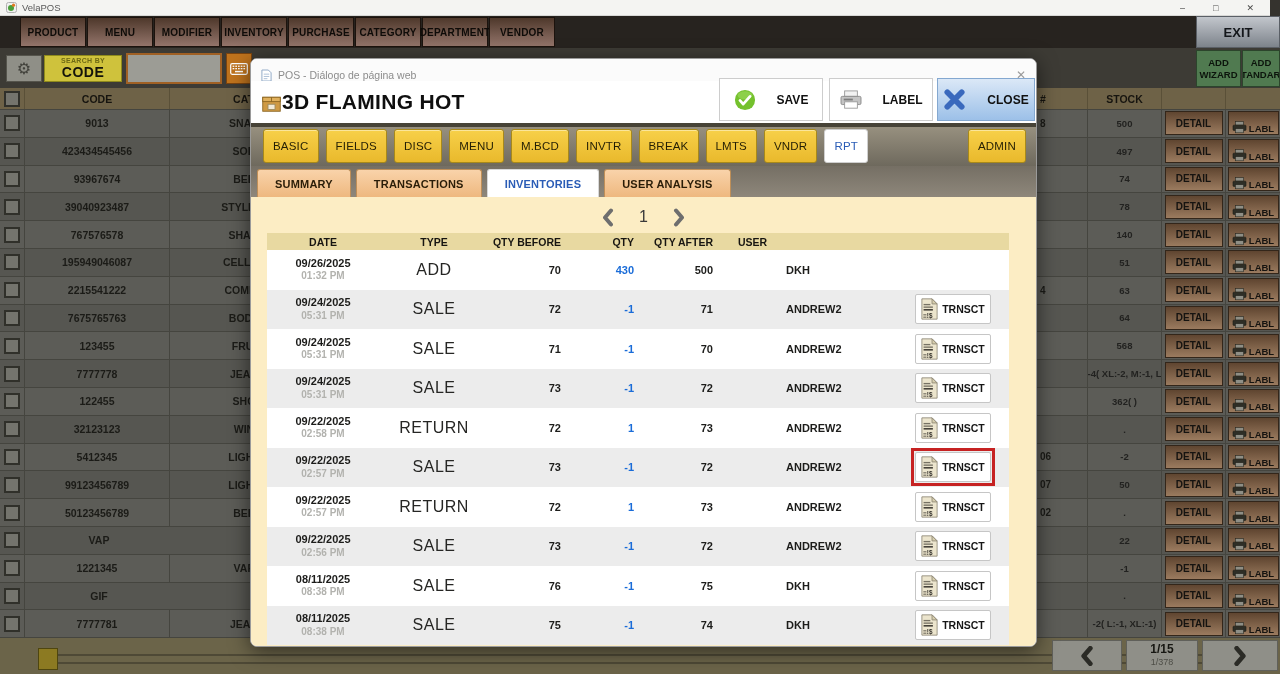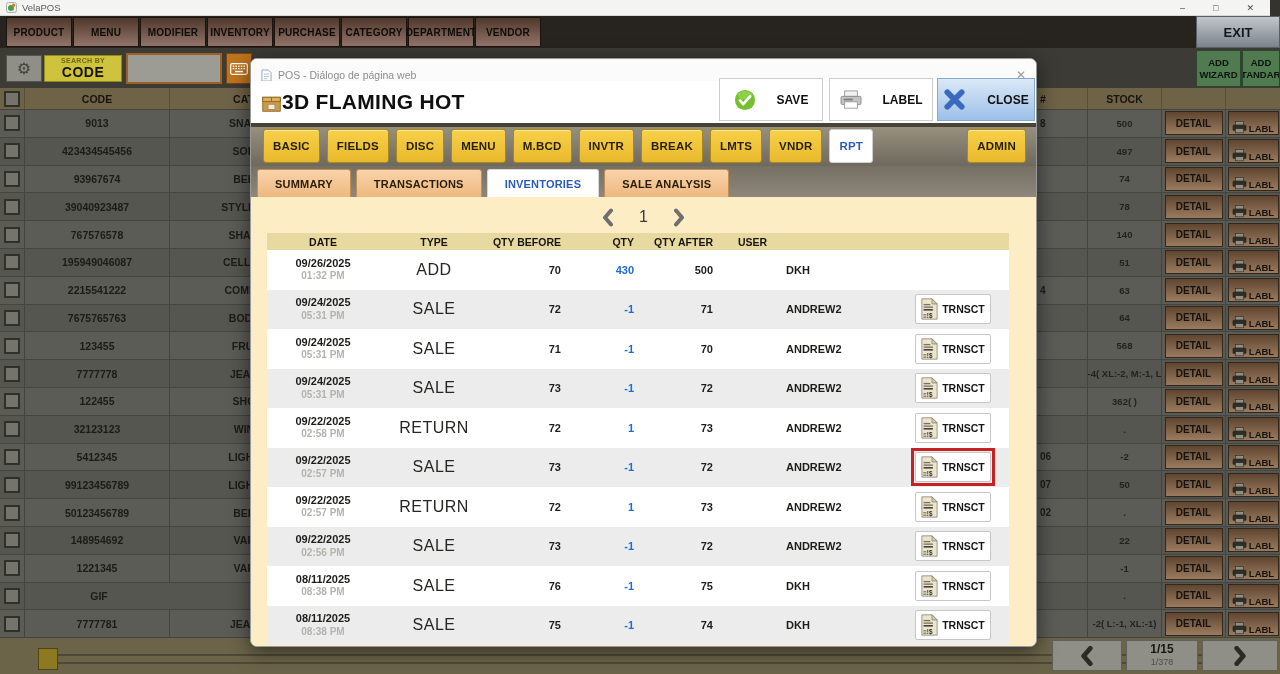--- a/index.html
+++ b/index.html
@@ -8,21 +8,21 @@
           font-family:"Liberation Sans","DejaVu Sans",sans-serif;-webkit-font-smoothing:antialiased}
 
   
   .titlebar{position:absolute;top:0;left:0;right:10px;height:16px;background:#f4f4f2;display:flex;align-items:center;gap:5px;padding:0 6px;border-bottom:1px solid #d8d8d6}
   .titlebar .t{font-size:9.5px;color:#5a5a5a}
   .wctrl{margin-left:auto;display:flex;gap:28px;padding-right:10px;font-size:9px;color:#4a4a4a}
   .wctrl span{cursor:default}
 
   
   .menubar{position:absolute;top:16px;left:0;right:0;height:32px;background:#27231f}
-  .menu-items{display:flex;height:100%;padding-left:6px}
+  .menu-items{display:flex;height:100%;padding-left:20px}
   .menu-btn{width:66px;margin:1px 1px 1px 0;background:linear-gradient(#4e382b,#93746a);border:1px solid #1c130d;
             display:flex;align-items:center;justify-content:center;font-size:10px;font-weight:bold;color:#0e0b08;letter-spacing:.2px}
   .exit-btn{position:absolute;right:0;top:0;width:84px;height:32px;background:linear-gradient(#c2c6cc,#7d838b);
             border:1px solid #5a5f66;display:flex;align-items:center;justify-content:center;font-weight:bold;font-size:13px;color:#14171b}
 
   
   .toolbar{position:absolute;top:48px;left:0;right:0;height:40px;background:#3d3b35}
   .gear-box{position:absolute;left:6px;top:7px;width:36px;height:27px;background:#8f8f87;border:1px solid #55544c;
             display:flex;align-items:center;justify-content:center;font-size:16px;color:#42423c}
   .search-code{position:absolute;left:44px;top:7px;width:78px;height:27px;background:#cfc23c;border:1px solid #8f8a1c;
@@ -79,21 +79,21 @@
   .dlg-title{font-size:21px;font-weight:bold;color:#0f0f0f;letter-spacing:.3px}
   .act-btn{position:absolute;top:19px;height:43px;background:#fff;border:1px solid #cdcdcd;display:flex;align-items:center;
            justify-content:center;gap:21px;font-size:12px;font-weight:bold;color:#111}
   .act-save{left:468px;width:104px}
   .act-label{left:578px;width:104px}
   .act-close{left:686px;width:98px;background:linear-gradient(#dbe8f7,#9cc0e8);border:1px solid #84a8d0}
 
   .dlg-tabbar{position:absolute;top:64px;left:0;right:0;height:43px;background:linear-gradient(#97907f,#6e695d);
               border-top:4px solid #474337;display:flex;align-items:flex-end;padding:0 10px 3px 12px;gap:7px}
   .tab{height:34px;padding:12px 9px;display:flex;align-items:center;background:linear-gradient(#f7d049,#e9b92c);
-       border:1px solid #a8891a;border-radius:3px;font-size:11.5px;font-weight:bold;color:#241f04;letter-spacing:.2px;
+       border:1px solid #a8891a;border-radius:3px;font-size:11.5px;font-weight:normal;color:#241f04;letter-spacing:.2px;
        box-shadow:inset 0 1px 0 rgba(255,255,255,.45)}
   .tab.active{background:#fff;border-color:#cfcfcf;color:#2a5cb6;box-shadow:none}
   .tab.right{margin-left:auto}
 
   .dlg-subbar{position:absolute;top:107px;left:0;right:0;height:31px;background:linear-gradient(#756f64,#8e877b);
               display:flex;align-items:flex-end;padding-left:6px;gap:5px}
   .subtab{height:28px;padding:0 17px;display:flex;align-items:center;background:linear-gradient(#f9d3aa,#eeb87f);
           border:1px solid #bf8f58;border-bottom:none;border-radius:3px 3px 0 0;font-size:11px;font-weight:bold;color:#2a1d08;letter-spacing:.2px}
   .subtab.active{background:#fff;color:#2a5cb6;border-color:#d8d8d8}
 
@@ -554,21 +554,20 @@
                 <rect x="5" y="13" width="14" height="7" fill="#8f8f86" stroke="#26261f"></rect>
               </svg>
               <span>LABL</span>
             </div>
           </div>
         </div>
         <div class="bg-row">
           <div class="b-cb">
             <div class="checkbox"></div>
           </div>
-          <div class="b-code">148954692</div>
           <div class="b-cat">VAP</div>
           <div class="b-fill"></div>
           <div class="b-part"></div>
           <div class="b-stock">22</div>
           <div class="b-det">
             <div class="det-btn">DETAIL</div>
           </div>
           <div class="b-lab">
             <div class="lab-btn">
               <svg width="15" height="13" viewBox="0 0 24 22">
@@ -726,21 +725,21 @@
         <div class="tab">BREAK</div>
         <div class="tab">LMTS</div>
         <div class="tab">VNDR</div>
         <div class="tab active">RPT</div>
         <div class="tab right">ADMIN</div>
       </div>
     <div class="dlg-subbar">
         <div class="subtab">SUMMARY</div>
         <div class="subtab">TRANSACTIONS</div>
         <div class="subtab active">INVENTORIES</div>
-        <div class="subtab">SALE ANALYSIS</div>
+        <div class="subtab">USER ANALYSIS</div>
       </div>
 
     <div class="dlg-content">
       <div class="pager">
         <svg width="14" height="19" viewBox="0 0 14 18">
             <path d="M10 2 L4 9 L10 16" stroke="#6e6e6e" stroke-width="4" fill="none" stroke-linecap="round" stroke-linejoin="round"></path>
           </svg>
         <span class="num">1</span>
         <svg width="14" height="19" viewBox="0 0 14 18">
             <path d="M4 2 L10 9 L4 16" stroke="#6e6e6e" stroke-width="4" fill="none" stroke-linecap="round" stroke-linejoin="round"></path>

